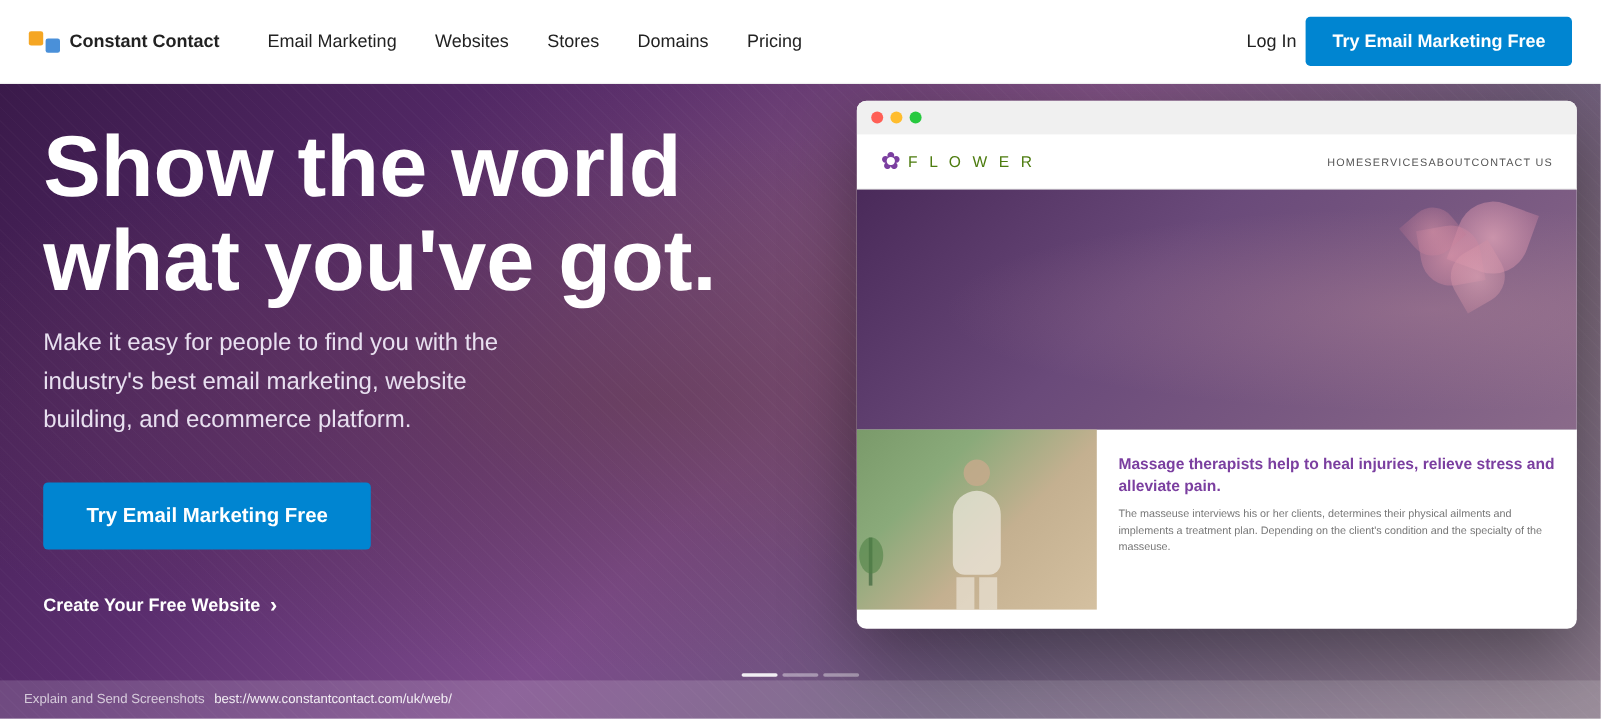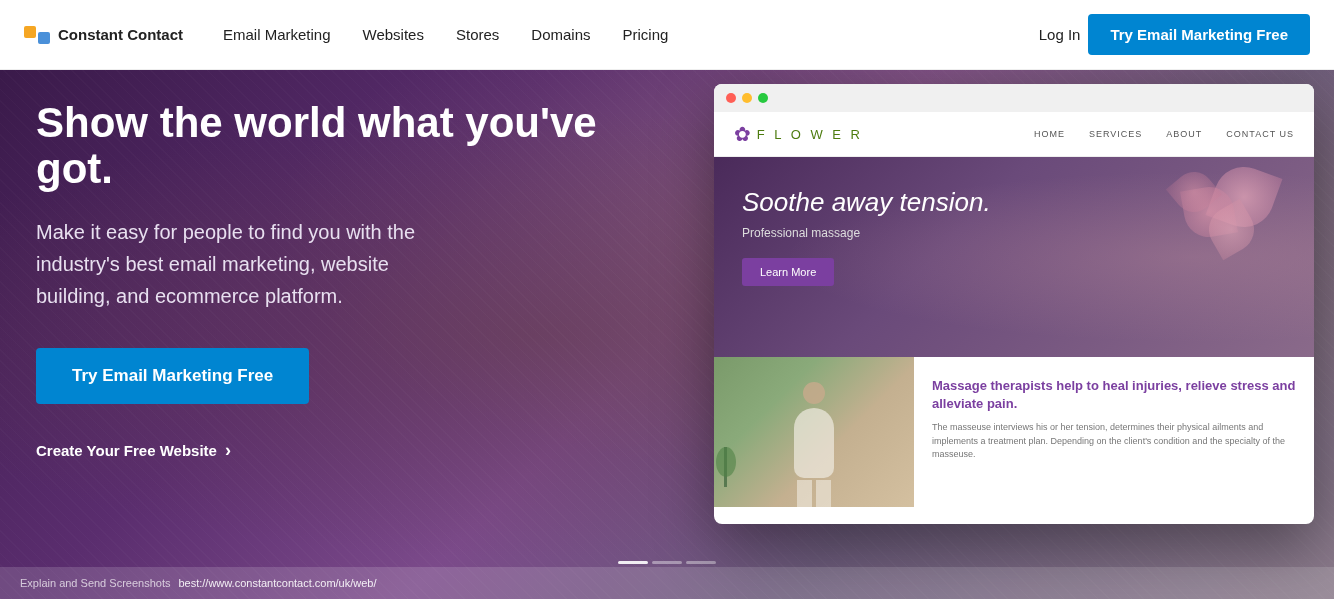--- a/index.html
+++ b/index.html
@@ -104,25 +104,25 @@
     }
 
     .hero-content {
       position: absolute;
       top: 30px;
       left: 36px;
       width: 580px;
       z-index: 10;
     }
     .hero-headline {
-      font-size: 42px;
+      font-size: 72px;
       font-weight: 900;
       color: #fff;
       line-height: 1.1;
-      margin-bottom: 24px;
+      margin-bottom: 12px;
     }
     .hero-subtext {
       font-size: 20px;
       color: #e8e0f0;
       line-height: 1.6;
       margin-bottom: 36px;
       max-width: 430px;
     }
     .btn-hero-cta {
       display: inline-block;
@@ -200,21 +200,21 @@
       font-size: 20px;
     }
     .flower-name {
       font-size: 13px;
       letter-spacing: 3px;
       color: #4d7c0f;
       font-weight: 400;
     }
     .mockup-nav {
       display: flex;
-      gap: 24px;
+      gap: 0;
       font-size: 9px;
       color: #555;
       letter-spacing: 1px;
       padding-left: 16px;
     }
 
     
     .mockup-hero {
       position: relative;
       height: 200px;
@@ -391,25 +391,20 @@
     </div>
 
     <div class="mockup-hero">
       <div class="mockup-hero-bg"></div>
 
       <div style="position:absolute;right:40px;top:10px;width:60px;height:60px;background:radial-gradient(circle,rgba(220,160,180,0.8),rgba(200,130,160,0.4));border-radius:50% 0 50% 0;transform:rotate(20deg);z-index:3;"></div>
       <div style="position:absolute;right:80px;top:30px;width:50px;height:50px;background:radial-gradient(circle,rgba(220,150,170,0.7),rgba(190,120,150,0.3));border-radius:50% 0 50% 0;transform:rotate(80deg);z-index:3;"></div>
       <div style="position:absolute;right:60px;top:50px;width:45px;height:45px;background:radial-gradient(circle,rgba(230,170,185,0.6),rgba(210,140,160,0.3));border-radius:50% 0 50% 0;transform:rotate(150deg);z-index:3;"></div>
       <div style="position:absolute;right:100px;top:15px;width:40px;height:40px;background:radial-gradient(circle,rgba(215,145,165,0.6),rgba(195,115,145,0.2));border-radius:50% 0 50% 0;transform:rotate(230deg);z-index:3;"></div>
 
-      <div class="mockup-hero-text">
-        <div class="mockup-hero-title">Soothe away tension.</div>
-        <div class="mockup-hero-sub">Professional massage</div>
-        <button class="btn-learn-more">Learn More</button>
-      </div>
     </div>
 
     <div class="mockup-content">
       <div class="mockup-img-placeholder">
 
         <div style="position:absolute;bottom:0;left:50%;transform:translateX(-50%);width:70px;height:130px;">
 
           <div style="width:22px;height:22px;background:rgba(200,170,140,0.8);border-radius:50%;margin:0 auto;margin-top:5px;"></div>
 
           <div style="width:40px;height:70px;background:rgba(240,235,225,0.7);border-radius:20px 20px 10px 10px;margin:4px auto 0;"></div>
@@ -420,21 +415,21 @@
           </div>
         </div>
 
         <div style="position:absolute;bottom:20px;left:10px;">
           <div style="width:3px;height:40px;background:rgba(60,100,60,0.7);margin:0 auto;"></div>
           <div style="width:20px;height:30px;background:rgba(80,130,70,0.6);border-radius:50%;position:absolute;top:0;left:-8px;"></div>
         </div>
       </div>
       <div class="mockup-text-content">
         <div class="mockup-content-title">Massage therapists help to heal injuries, relieve stress and alleviate pain.</div>
-        <div class="mockup-content-body">The masseuse interviews his or her tension, determines their physical ailments and implements a treatment plan. Depending on the client's condition and the specialty of the masseuse.</div>
+        <div class="mockup-content-body">The masseuse interviews his or her clients, determines their physical ailments and implements a treatment plan. Depending on the client's condition and the specialty of the masseuse.</div>
       </div>
     </div>
   </div>
 
   <div class="bottom-bar">
     <span class="bottom-bar-text">Explain and Send Screenshots</span>
     <span class="bottom-bar-link">best://www.constantcontact.com/uk/web/</span>
   </div>
 
   <div class="scroll-indicator">

